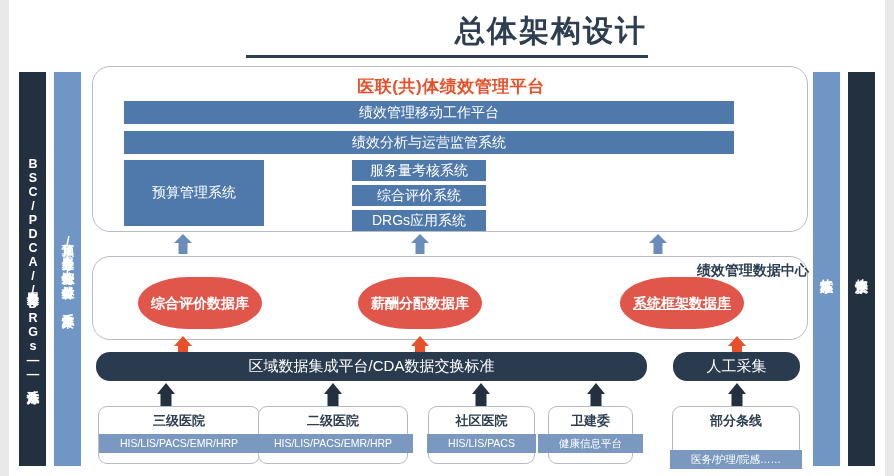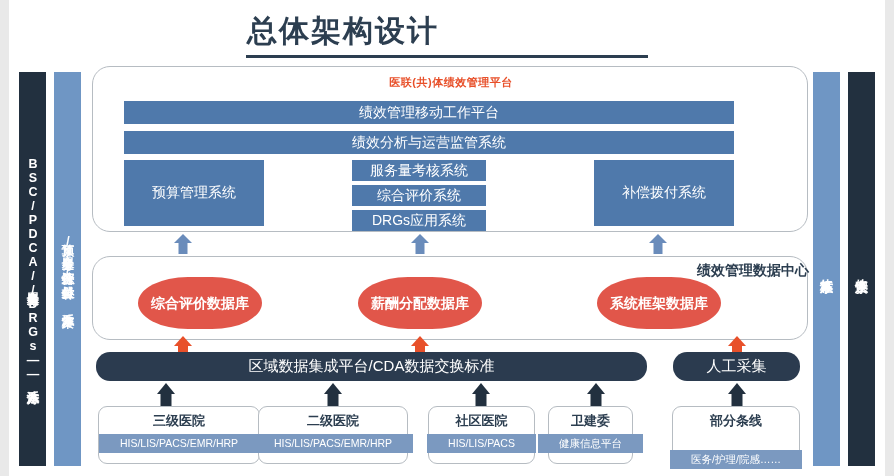--- a/index.html
+++ b/index.html
@@ -11,21 +11,21 @@
     position:relative;
   }
   #stage{position:absolute;left:0;top:0;width:894px;height:476px;background:#fff;}
   
   .edge-l{position:absolute;left:0;top:0;width:9px;height:476px;background:#e9e9e9;}
   .edge-r{position:absolute;right:0;top:0;width:9px;height:476px;background:#e9e9e9;}
 
   
   .title{
     position:absolute;left:247px;top:12px;width:400px;
-    text-align:left;
+    text-align:right;
     font-size:30px;font-weight:bold;color:#2c3e50;
     letter-spacing:2px;line-height:38px;
     white-space:nowrap;
   }
   .title-rule{
     position:absolute;left:246px;top:55px;width:402px;height:3px;
     background:#2c3e50;
   }
 
   
@@ -56,21 +56,21 @@
     background:#ffffff;
     border:1px solid #b6bcc2;
     border-radius:18px;
     box-sizing:border-box;
   }
   #panel-platform{left:92px;top:66px;width:716px;height:166px;}
   #panel-datacenter{left:92px;top:256px;width:716px;height:84px;}
 
   .platform-title{
     position:absolute;left:0;top:8px;width:716px;text-align:center;
-    font-size:11px;font-weight:bold;color:#e8502a;
+    font-size:17px;font-weight:bold;color:#e8502a;
     letter-spacing:0.5px;
   }
   .dc-title{
     position:absolute;left:0;top:5px;width:716px;text-align:right;
     font-size:14px;font-weight:bold;color:#2c3e50;
   }
 
   
   .bluebox{
     position:absolute;background:#4f79ab;
@@ -91,21 +91,21 @@
     position:absolute;width:124px;height:52px;
     background:#e1564a;
     border-radius:50px/26px;
     color:#ffffff;font-size:14px;font-weight:bold;
     display:flex;flex-direction:row;align-items:center;justify-content:center;
     line-height:18px;text-align:center;
     box-sizing:border-box;
   }
   #db-eval{left:138px;top:277px;}
   #db-salary{left:358px;top:277px;}
-  #db-frame{left:597px;top:277px;}
+  #db-frame{left:620px;top:277px;text-decoration:underline;}
 
   
   .navybar{
     position:absolute;background:#2b3b4f;border-radius:14px;
     color:#ffffff;font-size:15px;
     display:flex;align-items:center;justify-content:center;
     box-sizing:border-box;
   }
   #bar-integration{left:96px;top:352px;width:551px;height:29px;}
   #bar-manual{left:673px;top:352px;width:127px;height:29px;}
@@ -183,21 +183,20 @@
   <div class="panel" id="panel-platform">
     <div class="platform-title">医联(共)体绩效管理平台</div>
   </div>
 
   <div class="bluebox" id="bar-mobile">绩效管理移动工作平台</div>
   <div class="bluebox" id="bar-analysis">绩效分析与运营监管系统</div>
   <div class="bluebox" id="box-budget">预算管理系统</div>
   <div class="bluebox" id="box-service">服务量考核系统</div>
   <div class="bluebox" id="box-evaluate">综合评价系统</div>
   <div class="bluebox" id="box-drgs">DRGs应用系统</div>
-  <div class="bluebox" id="box-compensate">补偿拨付系统</div>
 
   <div class="arrow blue a-blue" style="left:172px">
     <div class="head"></div>
       <div class="stem"></div>
   </div>
   <div class="arrow blue a-blue" style="left:409px">
     <div class="head"></div>
       <div class="stem"></div>
   </div>
   <div class="arrow blue a-blue" style="left:647px">

